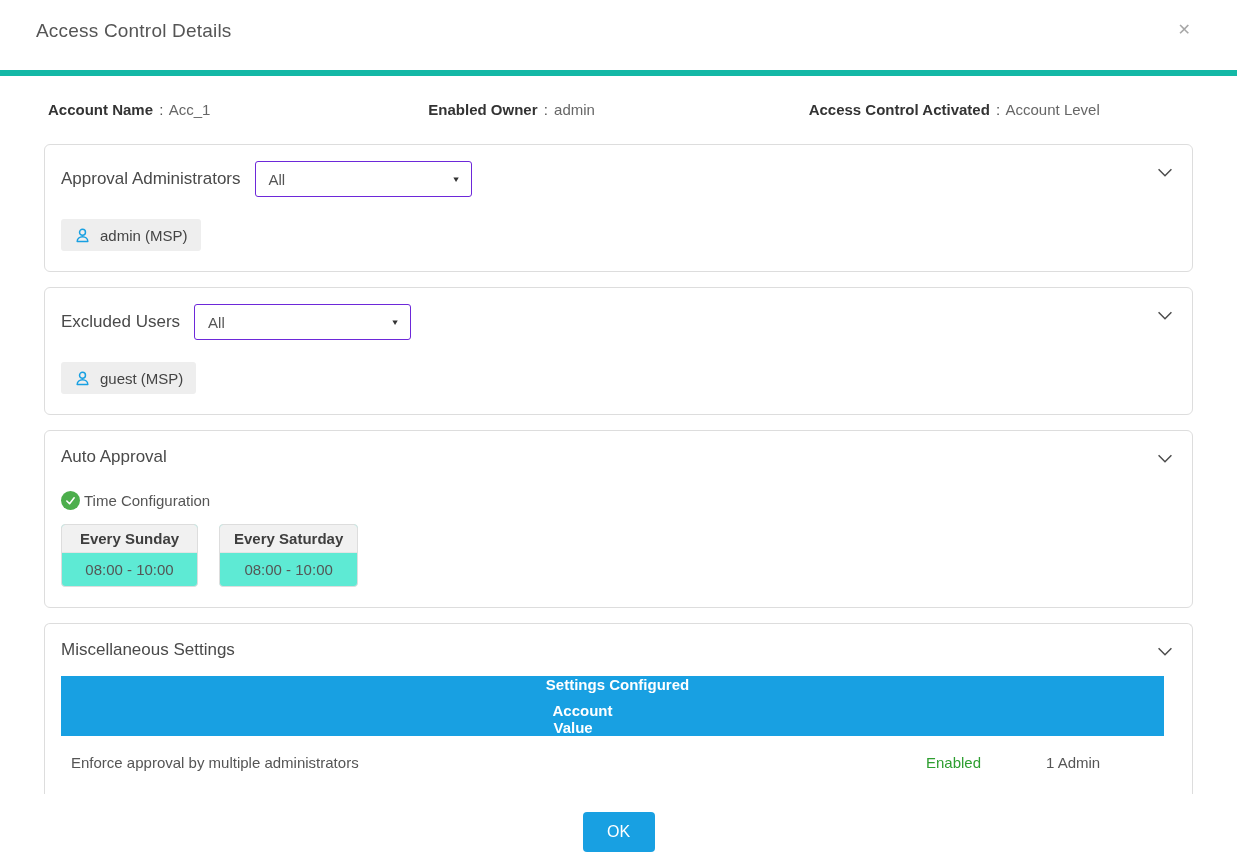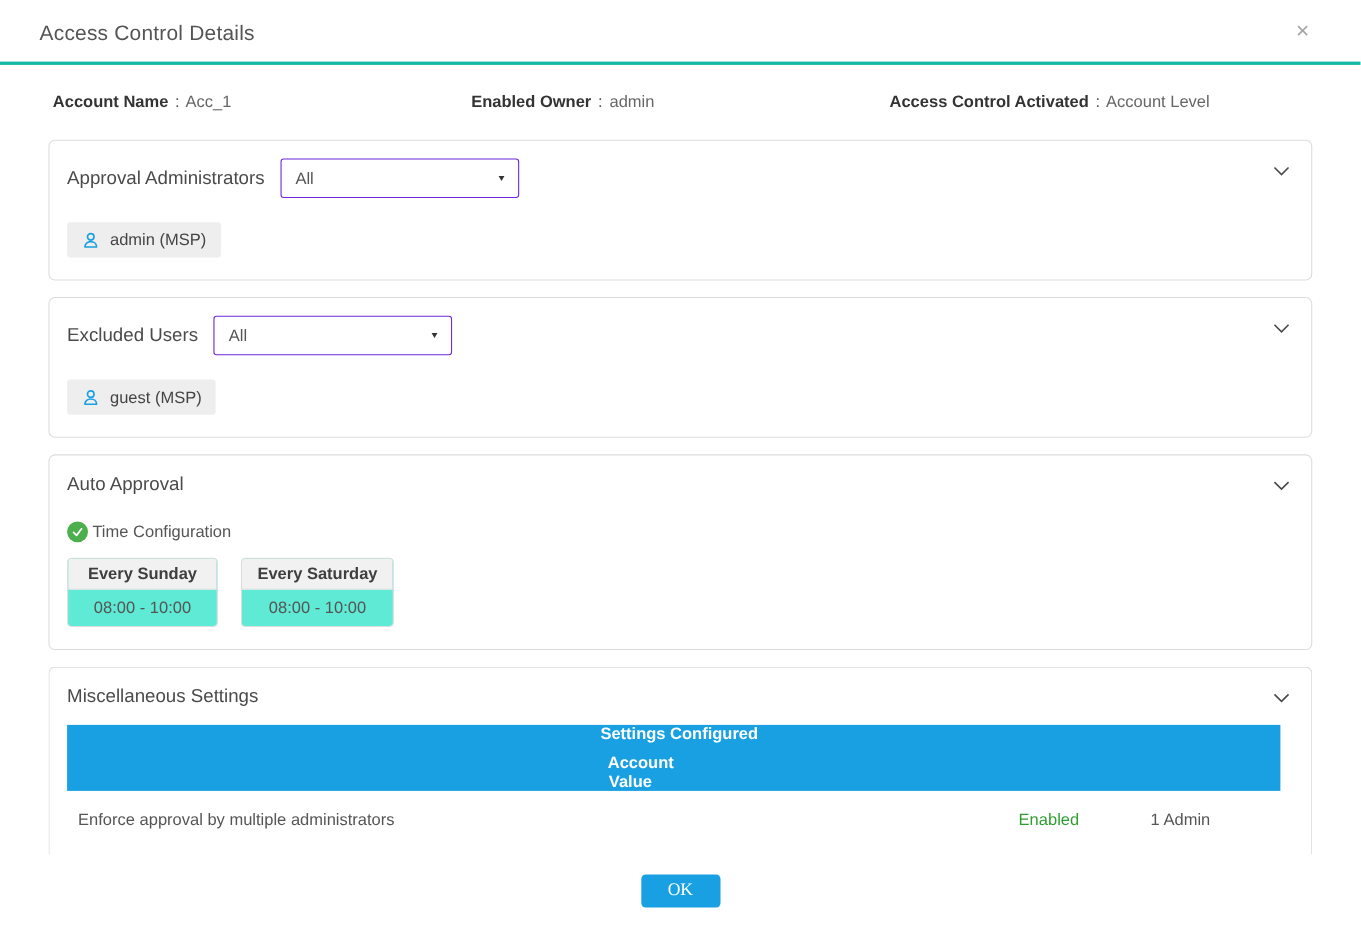--- a/index.html
+++ b/index.html
@@ -9,21 +9,21 @@
     --border:#ddd;
     --text-dark:#333;
     --text-mid:#555;
     --text-soft:#666;
   }
   *{box-sizing:border-box;margin:0;padding:0;}
   html,body{width:1237px;height:865px;overflow:hidden;background:#fff;
     font-family:"Liberation Sans","DejaVu Sans",sans-serif;color:var(--text-mid);}
 
   
-  .modal-header{position:relative;padding:20px 36px 14px;border-bottom:3px solid #14b8a6;margin:0 0 0 0;}
+  .modal-header{position:relative;padding:20px 36px 28px;border-bottom:6px solid #14b8a6;margin:0 0 0 0;}
   .modal-title{font-size:19px;font-weight:400;color:#555;letter-spacing:.2px;}
   .close{position:absolute;top:22px;right:46px;font-size:16px;color:#a7a7a7;cursor:pointer;line-height:1;}
 
   
   .info-row{display:flex;padding:25px 48px 0;margin-bottom:26px;}
   .info-item{flex:1;font-size:15px;white-space:nowrap;}
   .info-label{font-weight:700;color:#333;}
   .info-sep{color:#555;padding:0 2px;}
   .info-value{color:#666;}
 
@@ -66,22 +66,22 @@
   .th{font-size:15px;font-weight:700;}
   .trow{display:flex;align-items:center;height:52px;}
   .td{font-size:15px;color:#555;}
   .col-setting{flex:1;padding-left:10px;}
   .col-status{width:120px;}
   .col-value{width:118px;}
   .td-status{color:var(--status-green);}
 
   
   .footer{display:flex;justify-content:center;margin-top:18px;}
-  .ok-btn{min-width:72px;height:30px;background:var(--accent-blue);color:#fff;border:none;
-      border-radius:4px;font-size:16px;font-family:Liberation Serif, serif;cursor:pointer;padding:0 18px;}
+  .ok-btn{min-width:72px;height:40px;background:var(--accent-blue);color:#fff;border:none;
+      border-radius:4px;font-size:16px;font-family:Liberation Sans, sans-serif;cursor:pointer;padding:0 18px;}
 </style>
 </head>
 <body>
 
 <div>
 
   <div class="modal-header">
     <h2 class="modal-title">Access Control Details</h2>
     <span class="close">✕</span>
   </div>

